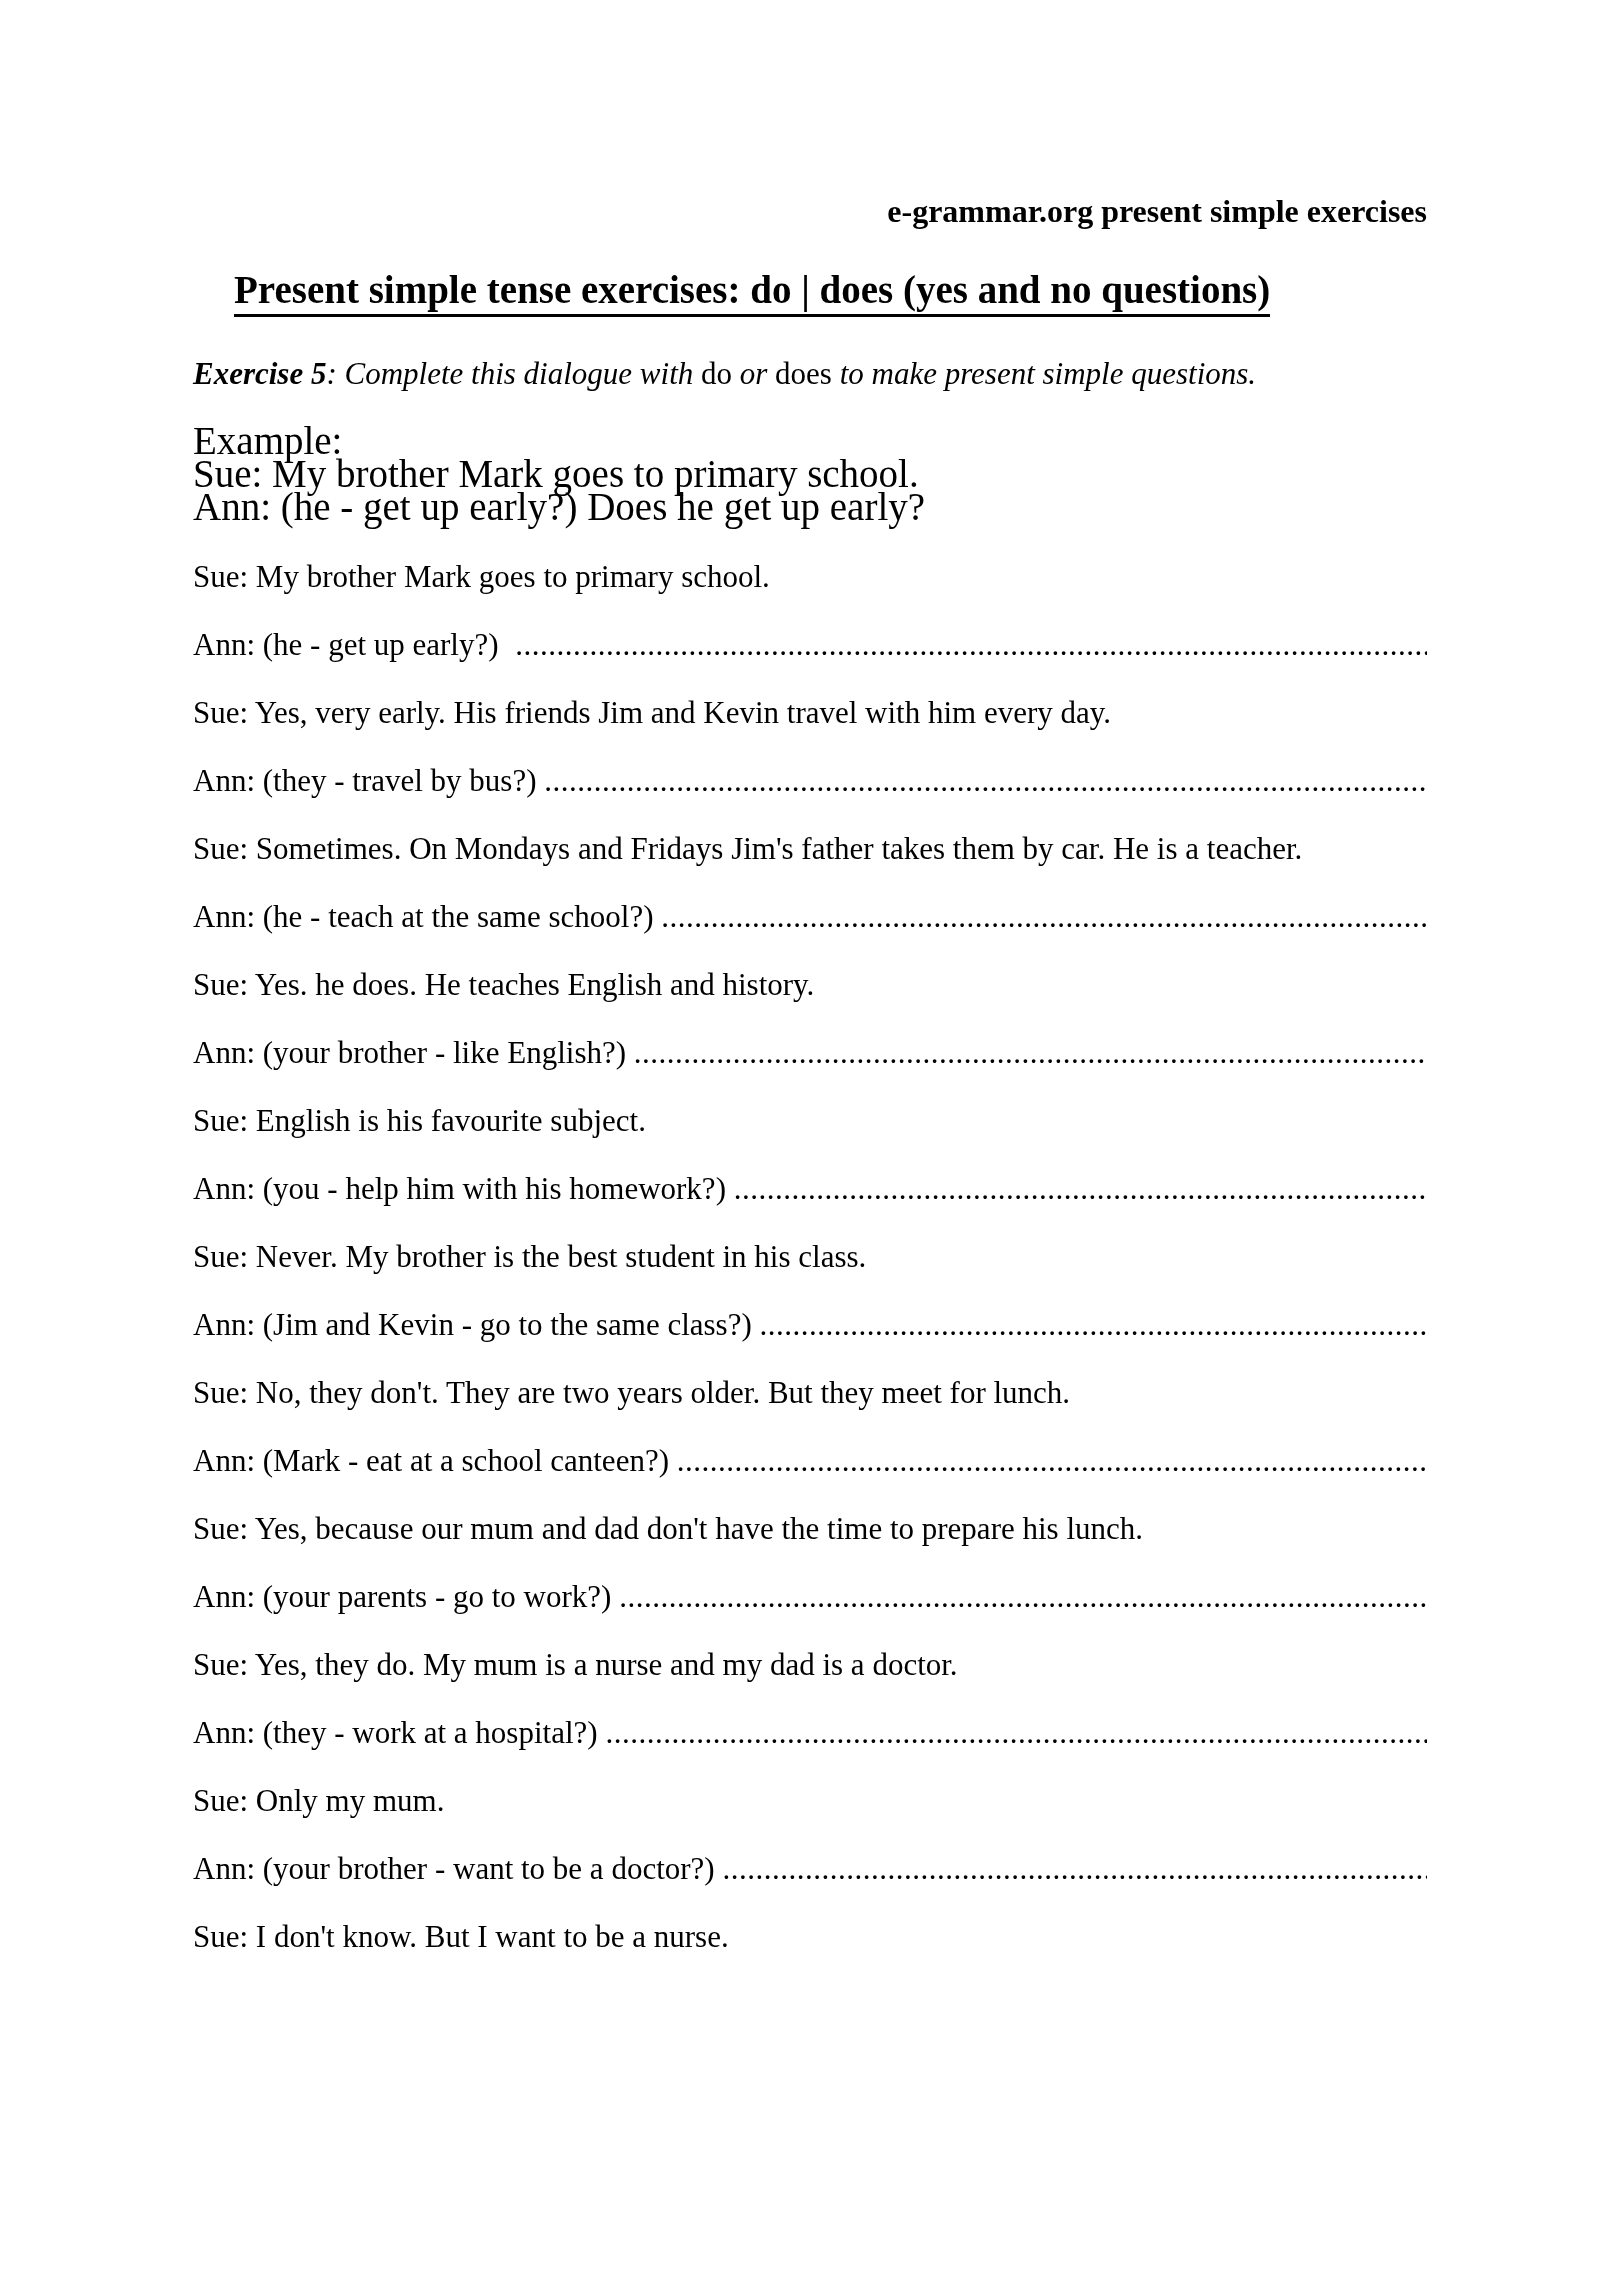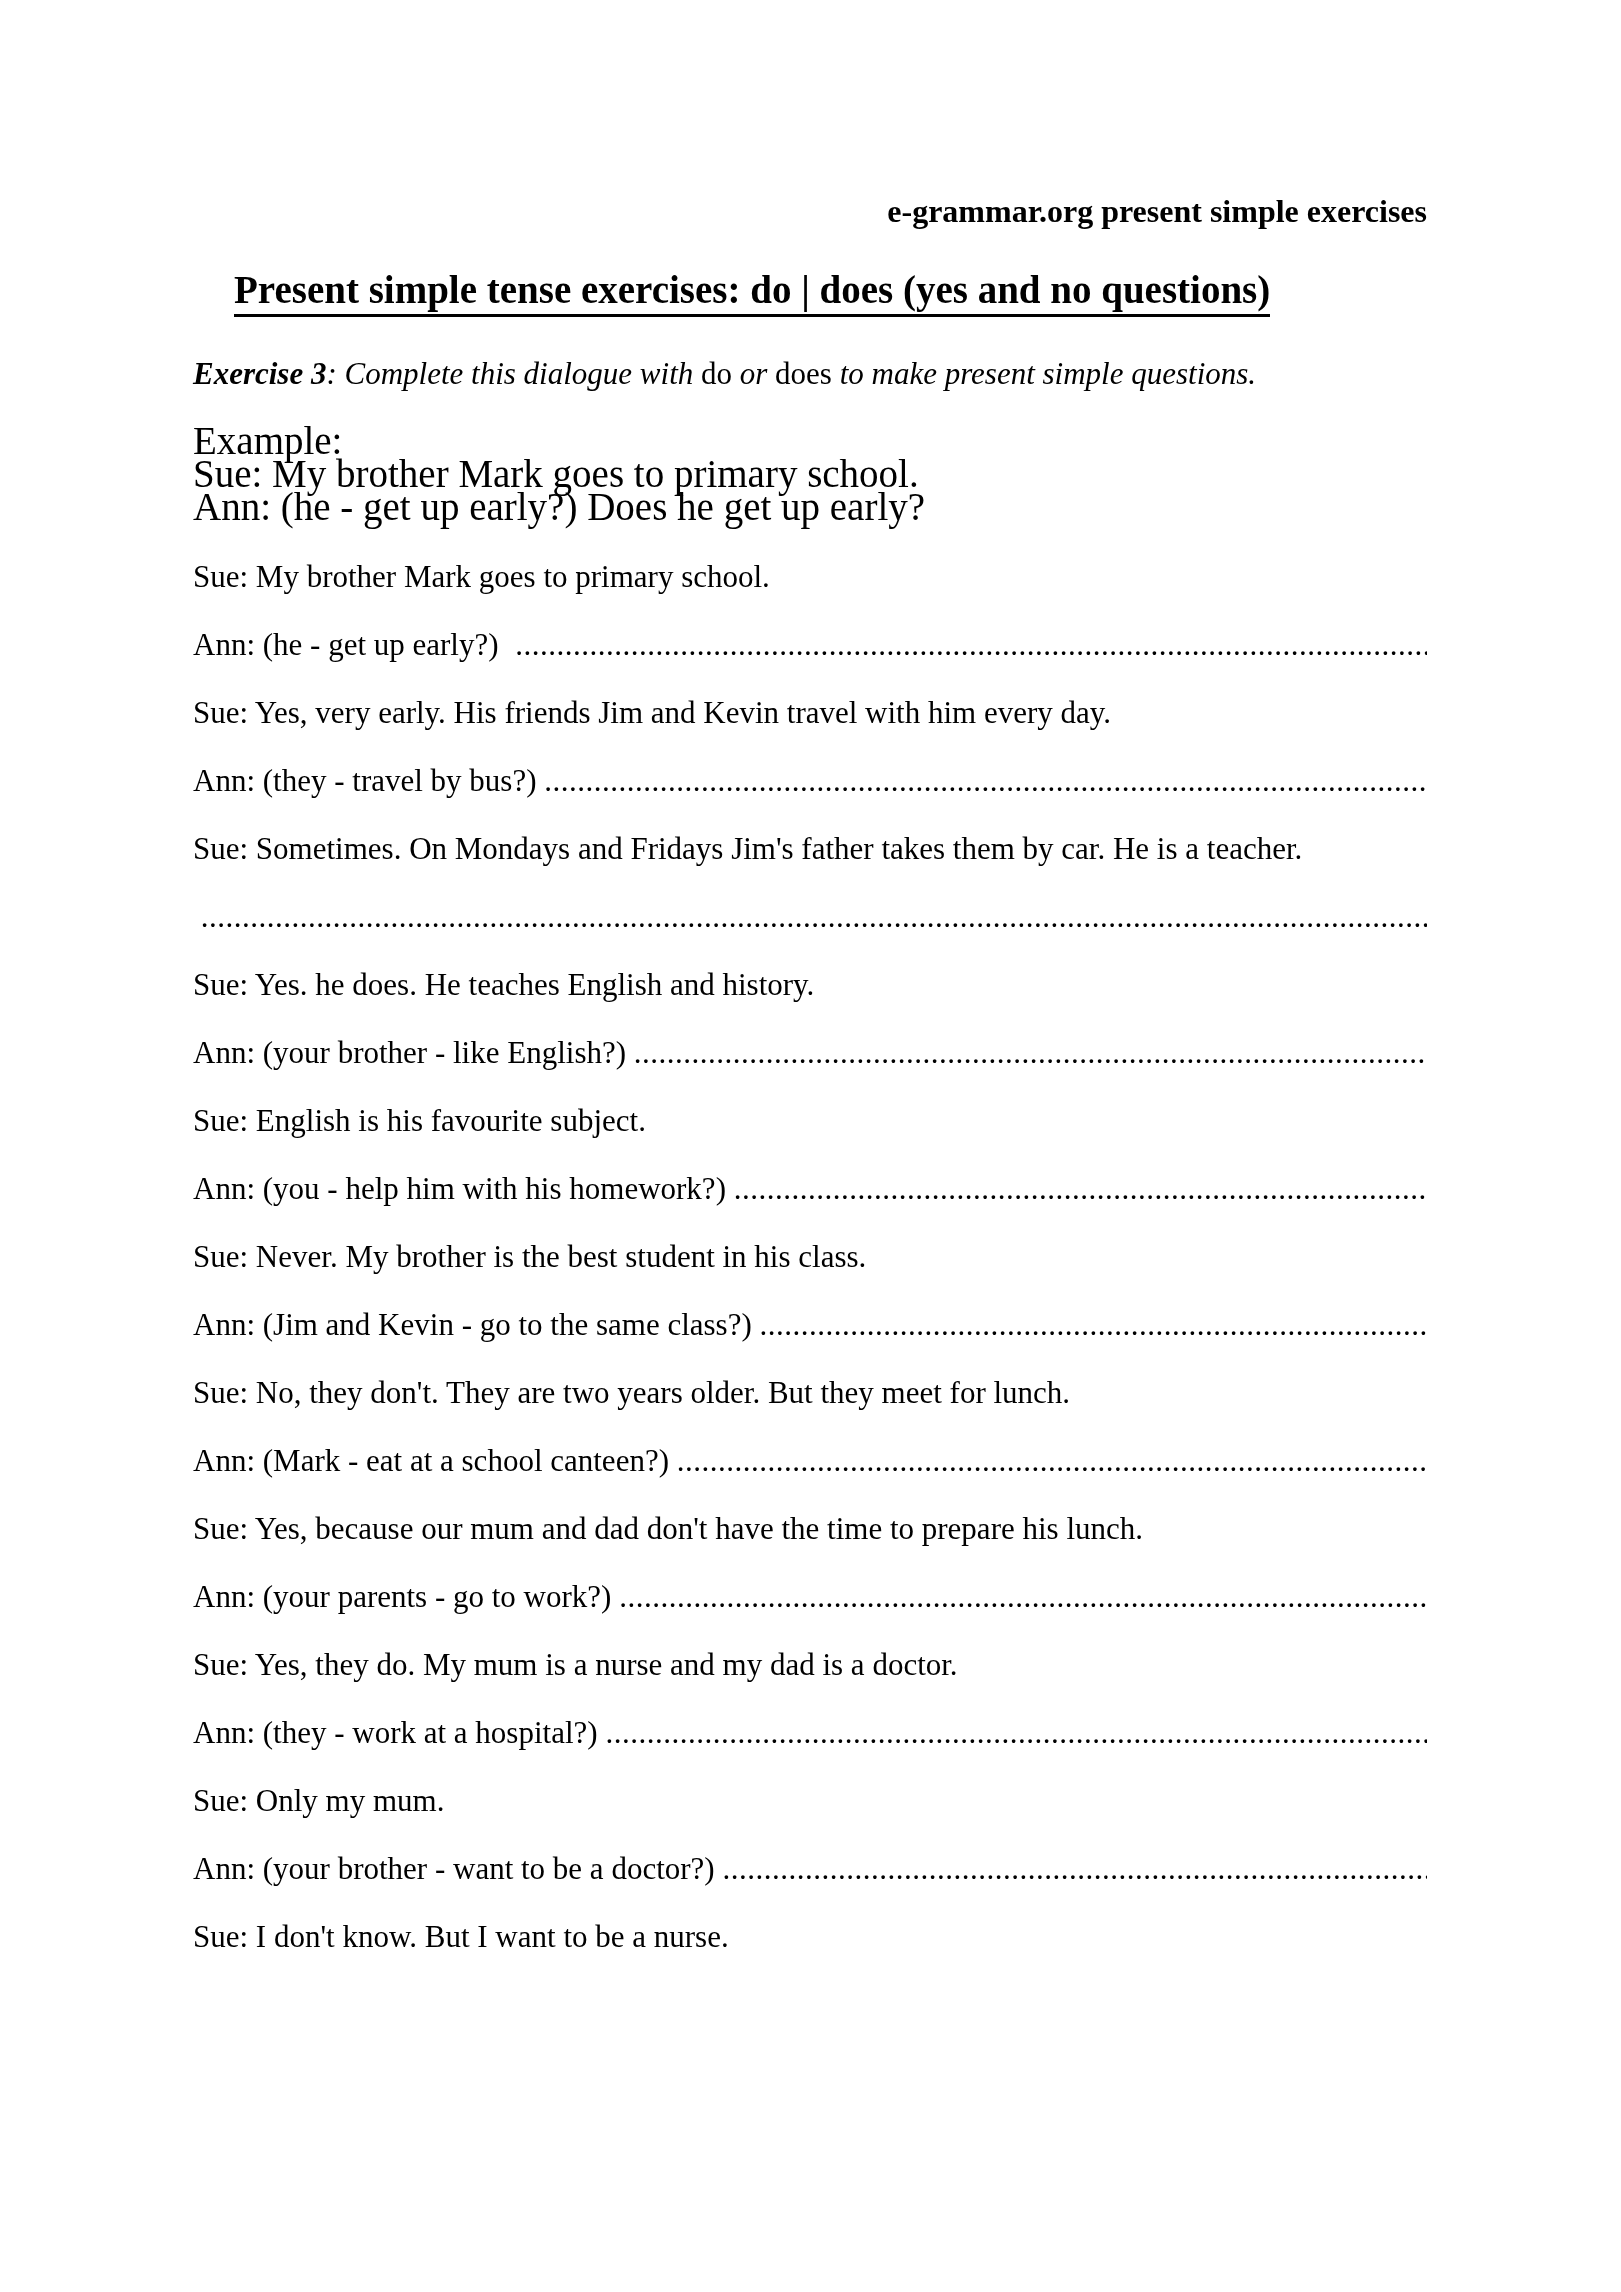--- a/index.html
+++ b/index.html
@@ -69,21 +69,21 @@
 <body>
 
 <div class="page">
 
   <div class="header">e-grammar.org present simple exercises</div>
 
   <div class="title">
     <span class="underline">Present simple tense exercises: do | does (yes and no questions)</span>
   </div>
 
-  <div class="exercise"><span class="style-bold-italic">Exercise 3</span><span class="style-italic">: Complete this dialogue with </span><span class="style-normal">do</span><span class="style-italic"> or </span><span class="style-normal">does</span><span class="style-italic"> to make present simple questions.</span></div>
+  <div class="exercise"><span class="style-bold-italic">Exercise 5</span><span class="style-italic">: Complete this dialogue with </span><span class="style-normal">do</span><span class="style-italic"> or </span><span class="style-normal">does</span><span class="style-italic"> to make present simple questions.</span></div>
 
   <div class="example">
       <div class="example-line">Example:</div>
       <div class="example-line">Sue: My brother Mark goes to primary school.</div>
       <div class="example-line">Ann: (he - get up early?) Does he get up early?</div>
     </div>
 
   <div class="dialogue">
       <div class="dialogue-line">
         <span class="line-label">Sue: My brother Mark goes to primary school.</span>
@@ -96,20 +96,21 @@
         <span class="line-label">Sue: Yes, very early. His friends Jim and Kevin travel with him every day.</span>
       </div>
       <div class="dialogue-line">
         <span class="line-label">Ann: (they - travel by bus?)</span>
         <span class="dots">............................................................................................................................................................................................................................................................................................................</span>
       </div>
       <div class="dialogue-line">
         <span class="line-label">Sue: Sometimes. On Mondays and Fridays Jim's father takes them by car. He is a teacher.</span>
       </div>
       <div class="dialogue-line">
+        <span class="line-label">Ann: (he - teach at the same school?)</span>
         <span class="dots">............................................................................................................................................................................................................................................................................................................</span>
       </div>
       <div class="dialogue-line">
         <span class="line-label">Sue: Yes. he does. He teaches English and history.</span>
       </div>
       <div class="dialogue-line">
         <span class="line-label">Ann: (your brother - like English?)</span>
         <span class="dots">............................................................................................................................................................................................................................................................................................................</span>
       </div>
       <div class="dialogue-line">

